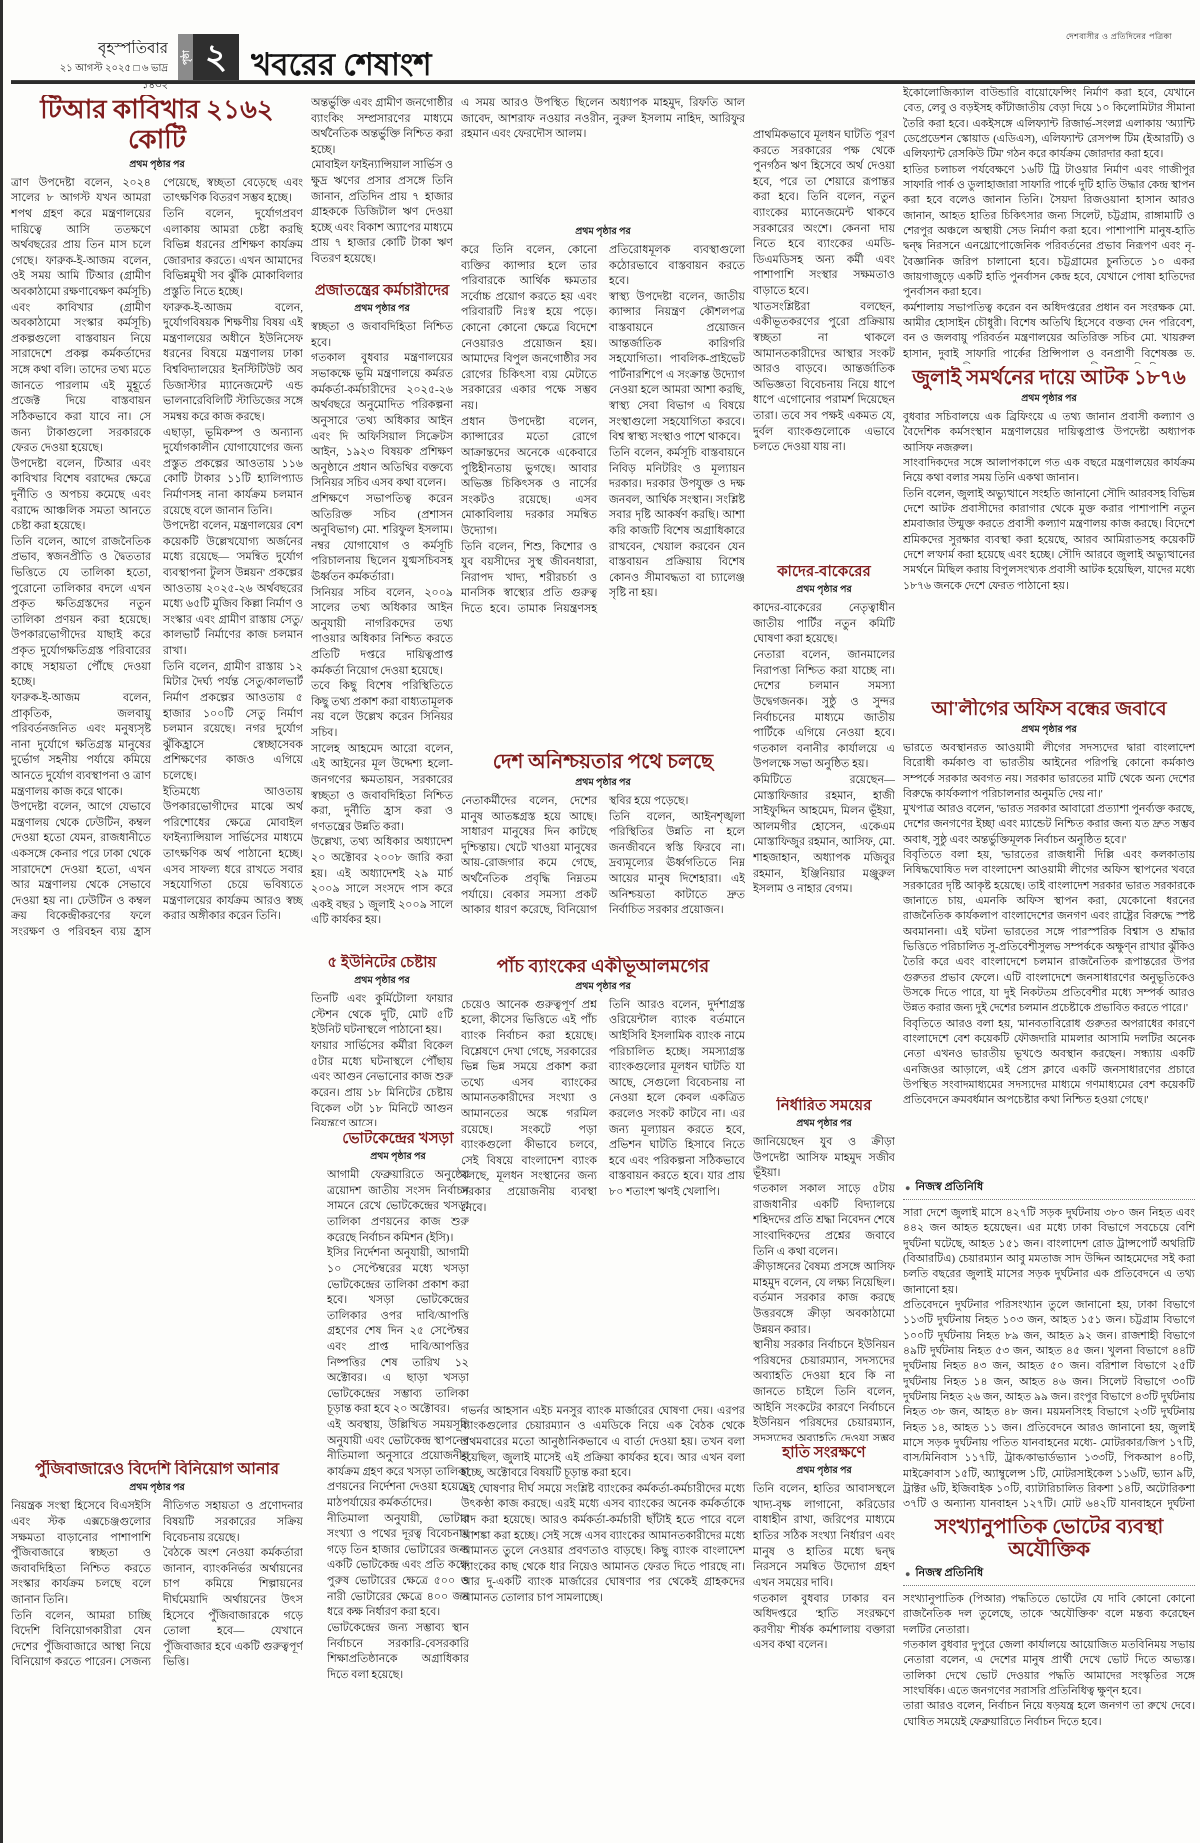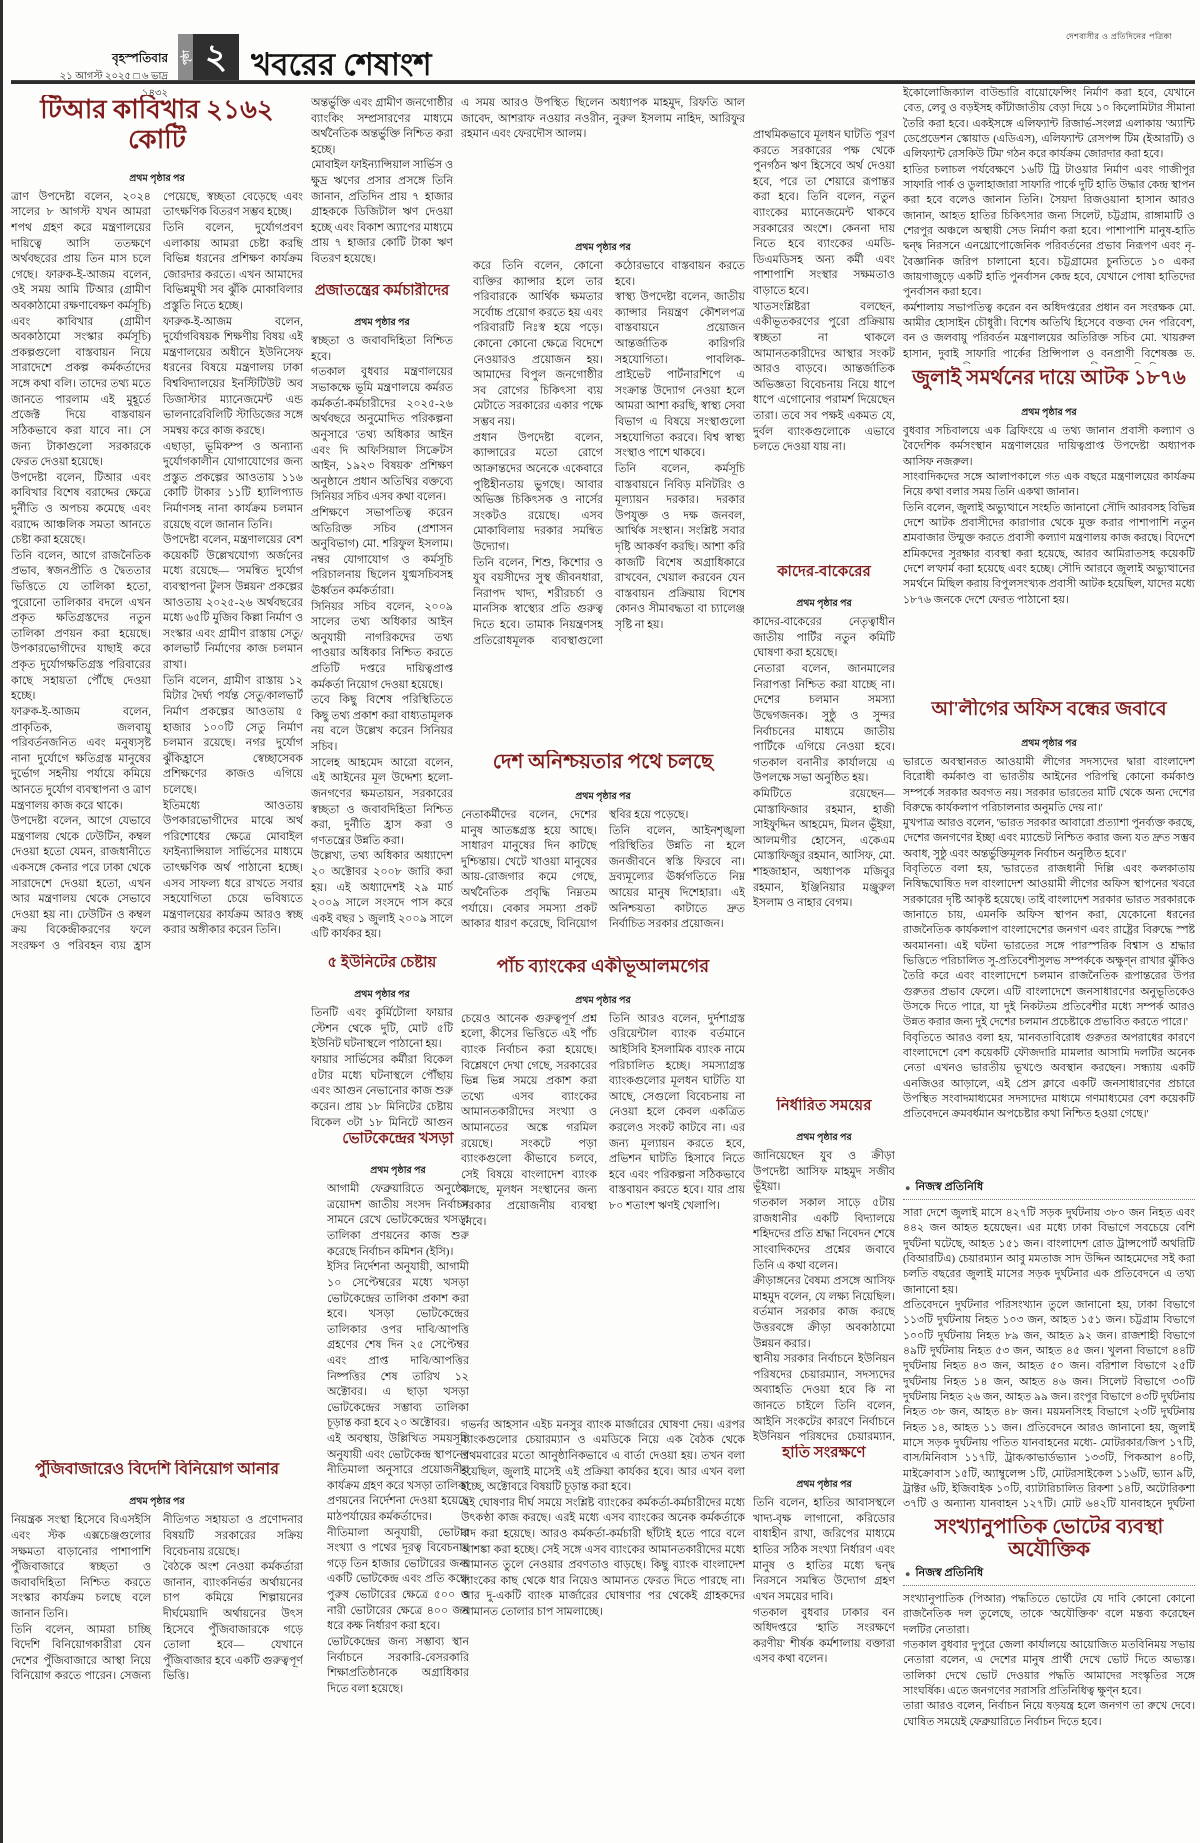--- a/index.html
+++ b/index.html
@@ -4,36 +4,36 @@
 <style>
   html,body{margin:0;padding:0;}
   body{
     width:1200px;height:1843px;position:relative;background:#fdfdfb;
     font-family:"Liberation Serif","DejaVu Sans",serif;color:#141414;
     overflow:hidden;border-left:3px solid #2e2e2e;box-sizing:border-box;
   }
   .abs{position:absolute;box-sizing:border-box;overflow:hidden;}
   
   .dateblock{right: unset;text-align:right;}
-  .weekday{font-weight:bold;font-size:12px;line-height:1.1;margin-top:12px;}
+  .weekday{font-weight:normal;font-size:15px;line-height:1.1;}
   .dateline{font-size:10px;margin-top:3px;color:#222;}
   .pagebox{display:flex;}
   .pagestrip{width:15px;background:#8b8b8b;color:#fff;display:flex;align-items:center;justify-content:center;
     writing-mode:vertical-rl;transform:rotate(180deg);font-size:9px;font-weight:bold;}
   .pagenum{width:46px;background:#2f2f2f;color:#fff;font-size:34px;font-weight:bold;
     display:flex;align-items:center;justify-content:center;}
   .section-title{font-size:31px;font-weight:900;letter-spacing:0;}
   .masthead{ text-align:right;}
   .slogan{font-size:8px;color:#333;letter-spacing:.5px;}
   .brand{font-size:37px;font-weight:900;line-height:1;margin-top:1px;
     text-shadow:1px 1px 0 #555;}
   .header-rule{border-top:1px solid #444;border-bottom:3px solid #2c2c2c;height:2px;}
   
   .hl{font-weight:900;text-align:center;color:#7f1d1d;line-height:1.15;margin:0 0 2px 0;}
-  .cont{font-size:9.5px;font-weight:bold;text-align:center;margin:16px 0 3px 0;}
+  .cont{font-size:9.5px;font-weight:bold;text-align:center;margin:0 0 3px 0;}
   .body{font-size:11px;line-height:1.42;text-align:justify;white-space:pre-line;}
   .cols2{column-count:2;column-gap:12px;}
   .byline{font-size:11px;font-weight:bold;display:flex;align-items:center;gap:5px;margin:3px 0 2px 2px;}
   .bullet{color:#555;font-size:9px;}
   .dotrule{border-bottom:1.5px dotted #777;margin:2px 0 5px 0;}
   .sz26{font-size:26px;} .sz21{font-size:21px;} .sz20{font-size:20px;}
   .sz19{font-size:19px;} .sz18{font-size:18px;} .sz16{font-size:16px;} .sz15{font-size:15px;}
 </style>
 </head>
 <body>
@@ -105,21 +105,21 @@
 এই অবস্থায়, উল্লিখিত সময়সূচি অনুযায়ী এবং ভোটকেন্দ্র স্থাপনের নীতিমালা অনুসারে প্রয়োজনীয় কার্যক্রম গ্রহণ করে খসড়া তালিকা প্রণয়নের নির্দেশনা দেওয়া হয়েছে মাঠপর্যায়ের কর্মকর্তাদের।
 নীতিমালা অনুযায়ী, ভোটার সংখ্যা ও পথের দূরত্ব বিবেচনায় গড়ে তিন হাজার ভোটারের জন্য একটি ভোটকেন্দ্র এবং প্রতি কক্ষে পুরুষ ভোটারের ক্ষেত্রে ৫০০ ও নারী ভোটারের ক্ষেত্রে ৪০০ জন ধরে কক্ষ নির্ধারণ করা হবে।
 ভোটকেন্দ্রের জন্য সম্ভাব্য স্থান নির্বাচনে সরকারি-বেসরকারি শিক্ষাপ্রতিষ্ঠানকে অগ্রাধিকার দিতে বলা হয়েছে।</div>
 </div>
 
 <div class="abs" style="left:458px;top:95px;width:284px;height:126px;">
   <div class="body">এ সময় আরও উপস্থিত ছিলেন অধ্যাপক মাহমুদ, রিফতি আল জাবেদ, আশরাফ নওয়ার নওরীন, নুরুল ইসলাম নাহিদ, আরিফুর রহমান এবং ফেরদৌস আলম।</div>
 </div>
 <div class="abs" style="left:458px;top:224px;width:284px;height:523px;">
   <div class="cont">প্রথম পৃষ্ঠার পর</div>
-  <div class="body cols2" style="height:460px;margin-left:12px;">করে তিনি বলেন, কোনো ব্যক্তির ক্যান্সার হলে তার পরিবারকে আর্থিক ক্ষমতার সর্বোচ্চ প্রয়োগ করতে হয় এবং পরিবারটি নিঃস্ব হয়ে পড়ে। কোনো কোনো ক্ষেত্রে বিদেশে নেওয়ারও প্রয়োজন হয়। আমাদের বিপুল জনগোষ্ঠীর সব রোগের চিকিৎসা ব্যয় মেটাতে সরকারের একার পক্ষে সম্ভব নয়।
+  <div class="body cols2" style="height:460px;">করে তিনি বলেন, কোনো ব্যক্তির ক্যান্সার হলে তার পরিবারকে আর্থিক ক্ষমতার সর্বোচ্চ প্রয়োগ করতে হয় এবং পরিবারটি নিঃস্ব হয়ে পড়ে। কোনো কোনো ক্ষেত্রে বিদেশে নেওয়ারও প্রয়োজন হয়। আমাদের বিপুল জনগোষ্ঠীর সব রোগের চিকিৎসা ব্যয় মেটাতে সরকারের একার পক্ষে সম্ভব নয়।
 প্রধান উপদেষ্টা বলেন, ক্যান্সারের মতো রোগে আক্রান্তদের অনেকে একেবারে পুষ্টিহীনতায় ভুগছে। আবার অভিজ্ঞ চিকিৎসক ও নার্সের সংকটও রয়েছে। এসব মোকাবিলায় দরকার সমন্বিত উদ্যোগ।
 তিনি বলেন, শিশু, কিশোর ও যুব বয়সীদের সুস্থ জীবনধারা, নিরাপদ খাদ্য, শরীরচর্চা ও মানসিক স্বাস্থ্যের প্রতি গুরুত্ব দিতে হবে। তামাক নিয়ন্ত্রণসহ প্রতিরোধমূলক ব্যবস্থাগুলো কঠোরভাবে বাস্তবায়ন করতে হবে।
 স্বাস্থ্য উপদেষ্টা বলেন, জাতীয় ক্যান্সার নিয়ন্ত্রণ কৌশলপত্র বাস্তবায়নে প্রয়োজন আন্তর্জাতিক কারিগরি সহযোগিতা। পাবলিক-প্রাইভেট পার্টনারশিপে এ সংক্রান্ত উদ্যোগ নেওয়া হলে আমরা আশা করছি, স্বাস্থ্য সেবা বিভাগ এ বিষয়ে সংস্থাগুলো সহযোগিতা করবে। বিশ্ব স্বাস্থ্য সংস্থাও পাশে থাকবে।
 তিনি বলেন, কর্মসূচি বাস্তবায়নে নিবিড় মনিটরিং ও মূল্যায়ন দরকার। দরকার উপযুক্ত ও দক্ষ জনবল, আর্থিক সংস্থান। সংশ্লিষ্ট সবার দৃষ্টি আকর্ষণ করছি। আশা করি কাজটি বিশেষ অগ্রাধিকারে রাখবেন, খেয়াল করবেন যেন বাস্তবায়ন প্রক্রিয়ায় বিশেষ কোনও সীমাবদ্ধতা বা চ্যালেঞ্জ সৃষ্টি না হয়।</div>
 </div>
 <div class="abs" style="left:458px;top:750px;width:284px;height:203px;">
   <div class="hl sz20">দেশ অনিশ্চয়তার পথে চলছে</div>
   <div class="cont">প্রথম পৃষ্ঠার পর</div>
   <div class="body cols2" style="height:150px;">নেতাকর্মীদের বলেন, দেশের মানুষ আতঙ্কগ্রস্ত হয়ে আছে। সাধারণ মানুষের দিন কাটছে দুশ্চিন্তায়। খেটে খাওয়া মানুষের আয়-রোজগার কমে গেছে, অর্থনৈতিক প্রবৃদ্ধি নিম্নতম পর্যায়ে। বেকার সমস্যা প্রকট আকার ধারণ করেছে, বিনিয়োগ স্থবির হয়ে পড়েছে।
 তিনি বলেন, আইনশৃঙ্খলা পরিস্থিতির উন্নতি না হলে জনজীবনে স্বস্তি ফিরবে না। দ্রব্যমূল্যের ঊর্ধ্বগতিতে নিম্ন আয়ের মানুষ দিশেহারা। এই অনিশ্চয়তা কাটাতে দ্রুত নির্বাচিত সরকার প্রয়োজন।</div>

